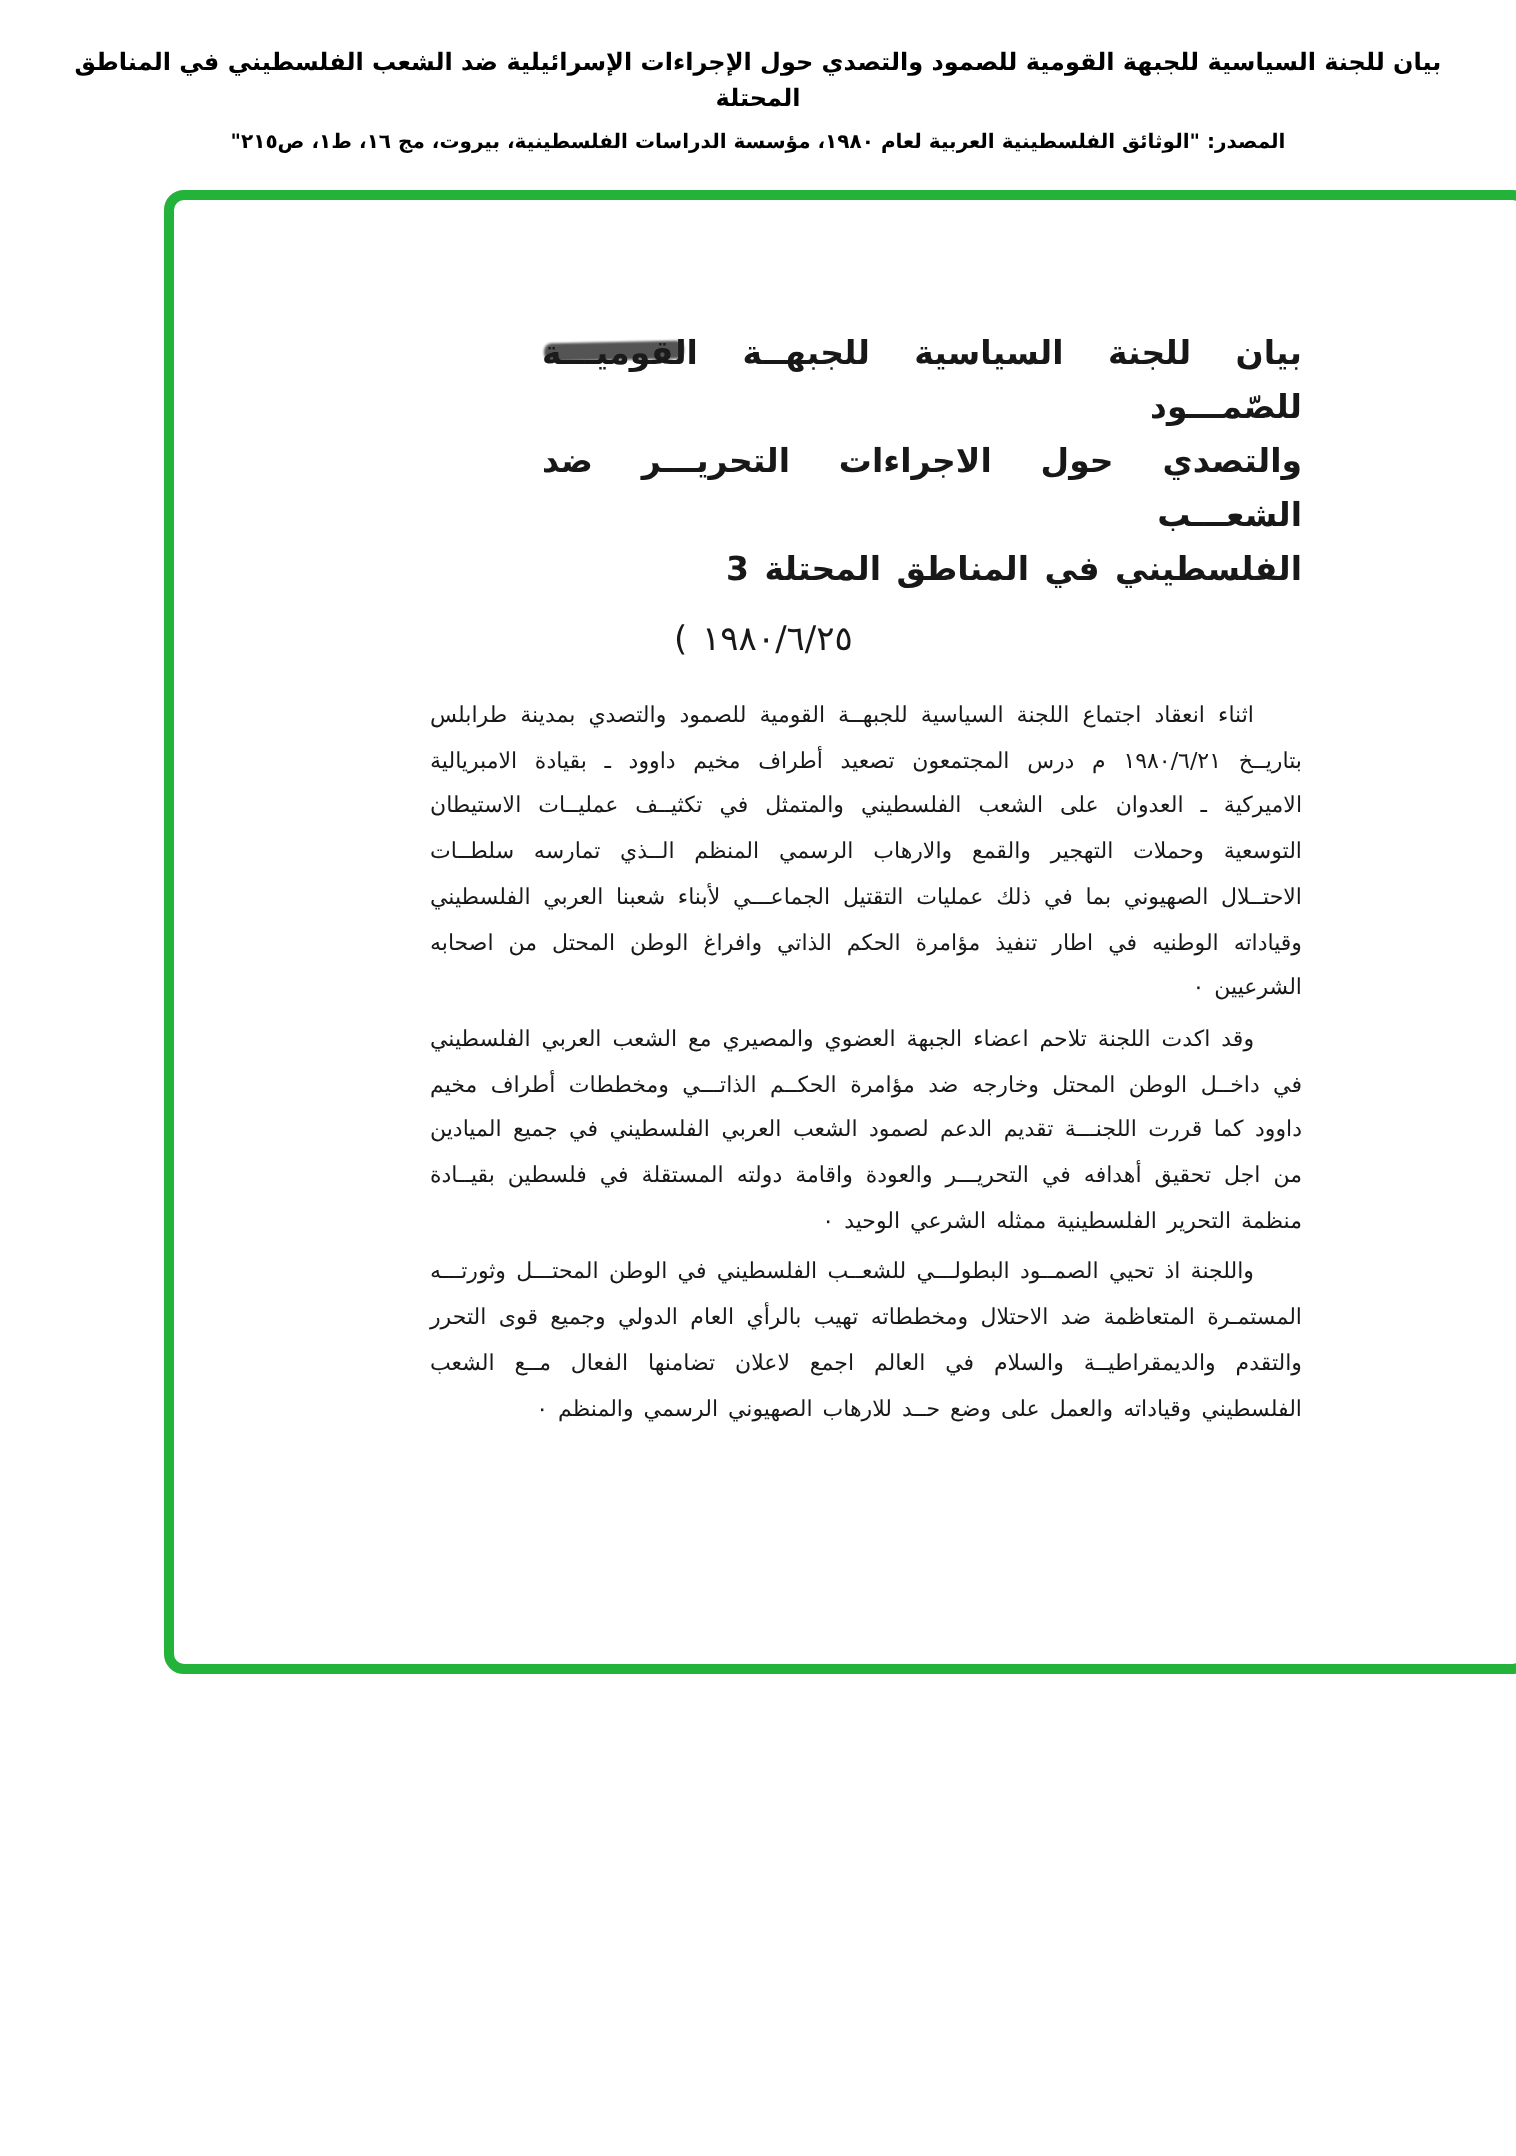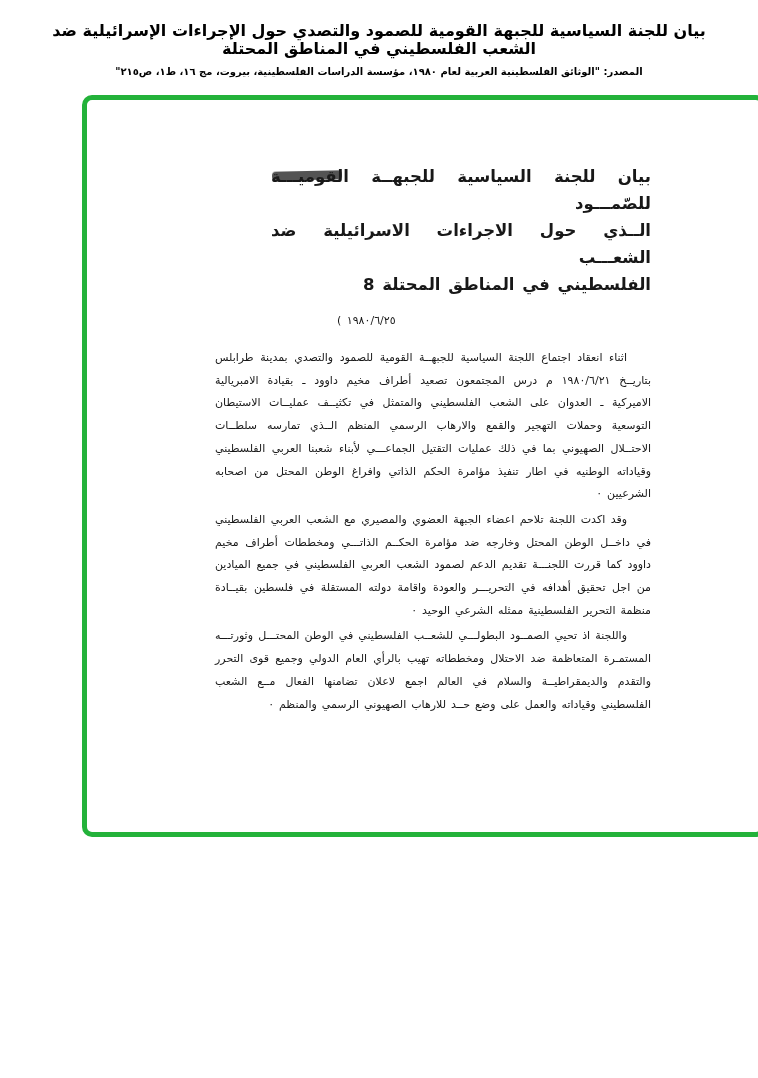--- a/index.html
+++ b/index.html
@@ -17,21 +17,21 @@
     color: #141414;
   }
 
   
   .page-header {
     direction: rtl;
     text-align: center;
     padding-top: 22px;
   }
   .header-title {
-    font-size: 16px;
+    font-size: 12px;
     font-weight: bold;
     color: #000;
     line-height: 18px;
     padding: 0 30px;
   }
   .header-source {
     font-size: 10px;
     font-weight: bold;
     color: #000;
     margin-top: 8px;
@@ -90,21 +90,21 @@
   
   .dateline {
     margin-top: 13px;
     font-size: 15px;
     line-height: 23px;
     text-align: right;
     white-space: pre-wrap;
     word-spacing: 2px;
   }
   .dateline2 {
-    font-size: 11px;
+    font-size: 17px;
     line-height: 23px;
     text-align: left;
     padding-left: 122px;
     word-spacing: 2px;
   }
 
   
   .para {
     margin: 3px 0 0 0;
     font-size: 11px;
@@ -125,22 +125,22 @@
   <header class="page-header">
     <div class="header-title">بيان للجنة السياسية للجبهة القومية للصمود والتصدي حول الإجراءات الإسرائيلية ضد الشعب الفلسطيني في المناطق المحتلة</div>
     <div class="header-source">المصدر: "الوثائق الفلسطينية العربية لعام ١٩٨٠، مؤسسة الدراسات الفلسطينية، بيروت، مج ١٦، ط١، ص٢١٥"</div>
   </header>
 
   <div class="doc-frame">
     <article class="doc">
 
       <h1 class="doc-title">
         <div class="tline">بيان للجنة السياسية للجبهــة القوميـــة للصّمـــود</div>
-        <div class="tline">الــذي حول الاجراءات الاسرائيلية ضد الشعـــب</div>
-        <div class="tline last">الفلسطيني في المناطق المحتلة 8</div>
+        <div class="tline">والتصدي حول الاجراءات التحريـــر ضد الشعـــب</div>
+        <div class="tline last">الفلسطيني في المناطق المحتلة 3</div>
         <span class="smudge"></span>
       </h1>
 
       <div class="dateline2">١٩٨٠/٦/٢٥ )</div>
 
       <p class="para first">اثناء انعقاد اجتماع اللجنة السياسية للجبهــة القومية للصمود والتصدي بمدينة طرابلس بتاريــخ ١٩٨٠/٦/٢١ م درس المجتمعون تصعيد أطراف مخيم داوود ـ بقيادة الامبريالية الاميركية ـ العدوان على الشعب الفلسطيني والمتمثل في تكثيــف عمليــات الاستيطان التوسعية وحملات التهجير والقمع والارهاب الرسمي المنظم الــذي تمارسه سلطــات الاحتــلال الصهيوني بما في ذلك عمليات التقتيل الجماعـــي لأبناء شعبنا العربي الفلسطيني وقياداته الوطنيه في اطار تنفيذ مؤامرة الحكم الذاتي وافراغ الوطن المحتل من اصحابه الشرعيين ٠</p>
       <p class="para">وقد اكدت اللجنة تلاحم اعضاء الجبهة العضوي والمصيري مع الشعب العربي الفلسطيني في داخــل الوطن المحتل وخارجه ضد مؤامرة الحكــم الذاتـــي ومخططات أطراف مخيم داوود كما قررت اللجنـــة تقديم الدعم لصمود الشعب العربي الفلسطيني في جميع الميادين من اجل تحقيق أهدافه في التحريـــر والعودة واقامة دولته المستقلة في فلسطين بقيــادة منظمة التحرير الفلسطينية ممثله الشرعي الوحيد ٠</p>
       <p class="para">واللجنة اذ تحيي الصمــود البطولـــي للشعــب الفلسطيني في الوطن المحتـــل وثورتـــه المستمـرة المتعاظمة ضد الاحتلال ومخططاته تهيب بالرأي العام الدولي وجميع قوى التحرر والتقدم والديمقراطيــة والسلام في العالم اجمع لاعلان تضامنها الفعال مــع الشعب الفلسطيني وقياداته والعمل على وضع حــد للارهاب الصهيوني الرسمي والمنظم ٠</p>
 
     </article>

